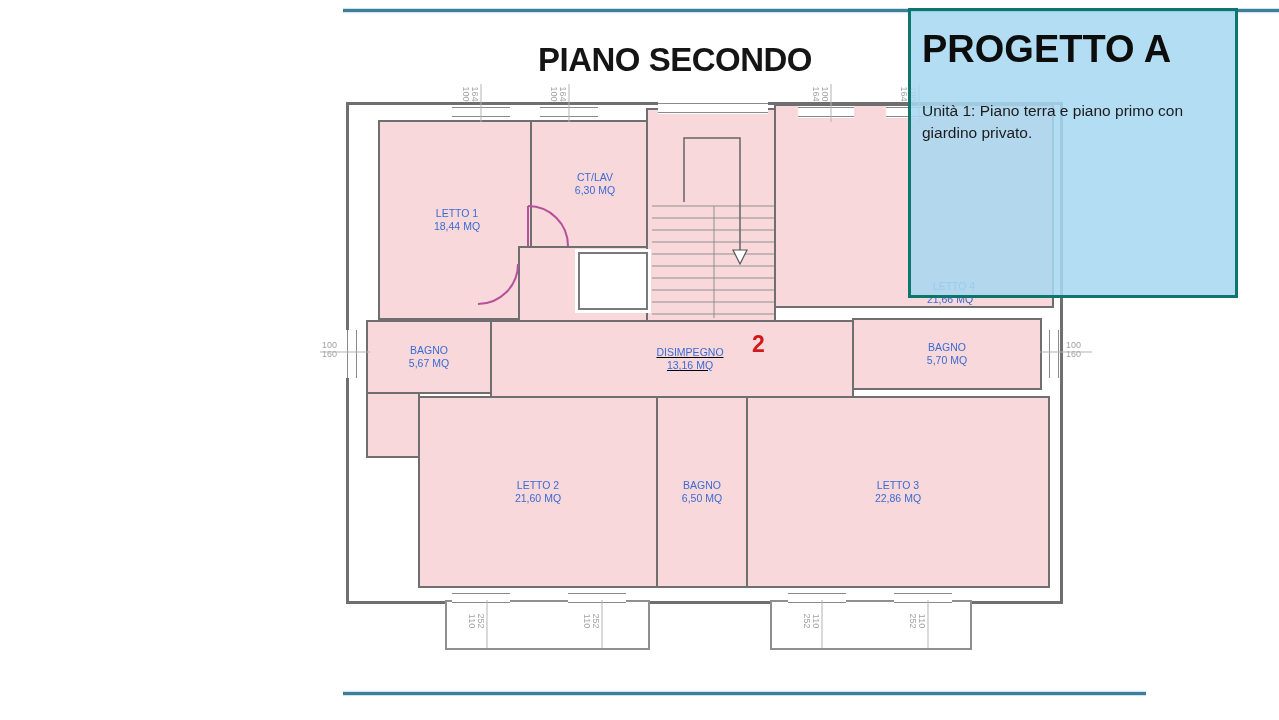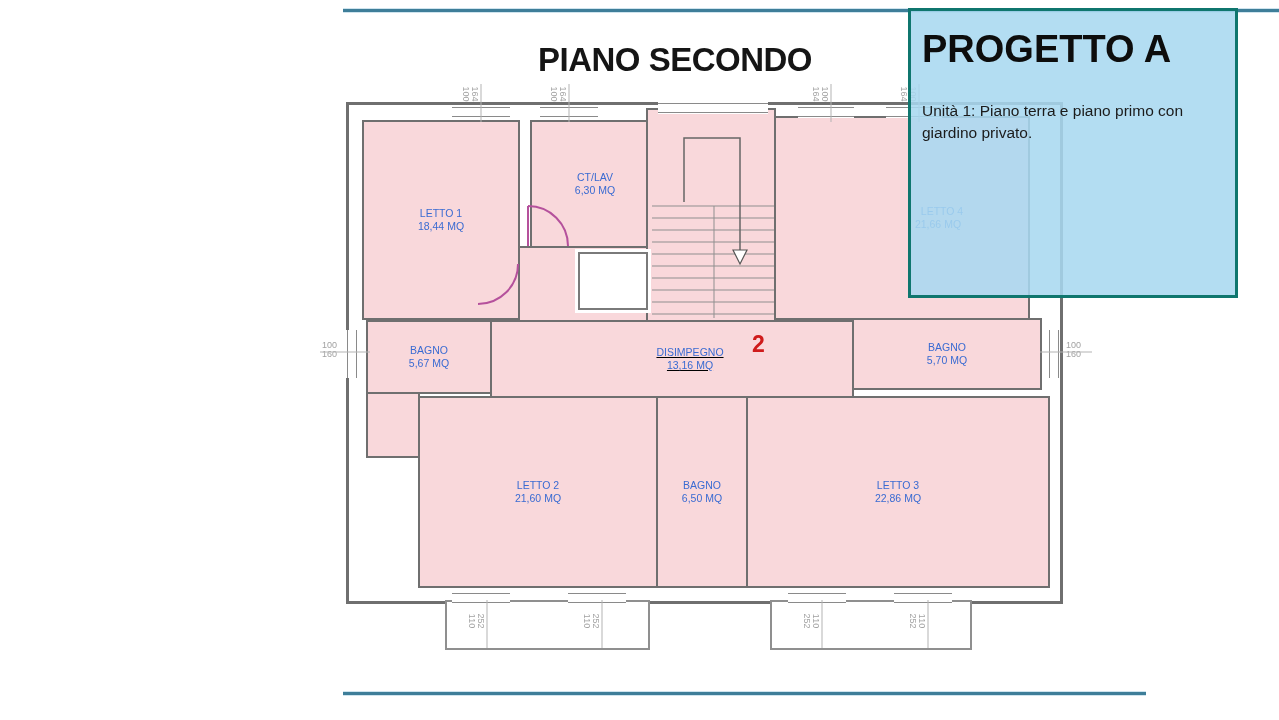--- a/index.html
+++ b/index.html
@@ -52,35 +52,35 @@
 </head>
 <body>
 
 <div class="abs rule" style="left:343px;top:9px;width:936px;"></div>
 <div class="abs rule" style="left:343px;top:692px;width:803px;"></div>
 
 <div class="abs plan-title">PIANO SECONDO</div>
 
 <div class="abs outline"></div>
 
-<div class="abs room" style="left:362px;top:120px;width:158px;height:200px;">
+<div class="abs room" style="left:378px;top:120px;width:158px;height:200px;">
   <div class="room-label">LETTO 1</div>
   <div class="room-label">18,44 MQ</div>
 </div>
 
 <div class="abs room" style="left:518px;top:120px;width:130px;height:128px;align-items:center;margin-left:12px;">
   <div class="room-label">CT/LAV</div>
   <div class="room-label">6,30 MQ</div>
 </div>
 
 <div class="abs room" style="left:518px;top:246px;width:130px;height:76px;"></div>
 
 <div class="abs room" style="left:646px;top:108px;width:130px;height:214px;"></div>
 
-<div class="abs room" style="left:774px;top:116px;width:256px;height:204px;">
+<div class="abs room" style="left:774px;top:104px;width:280px;height:204px;justify-content:flex-end;">
   <div class="room-label" style="margin-left:80px;">LETTO 4</div>
   <div class="room-label" style="margin-left:72px;">21,66 MQ</div>
 </div>
 
 <div class="abs room" style="left:366px;top:320px;width:126px;height:74px;">
   <div class="room-label">BAGNO</div>
   <div class="room-label">5,67 MQ</div>
 </div>
 
 <div class="abs room" style="left:490px;top:320px;width:364px;height:78px;text-decoration:underline;">

